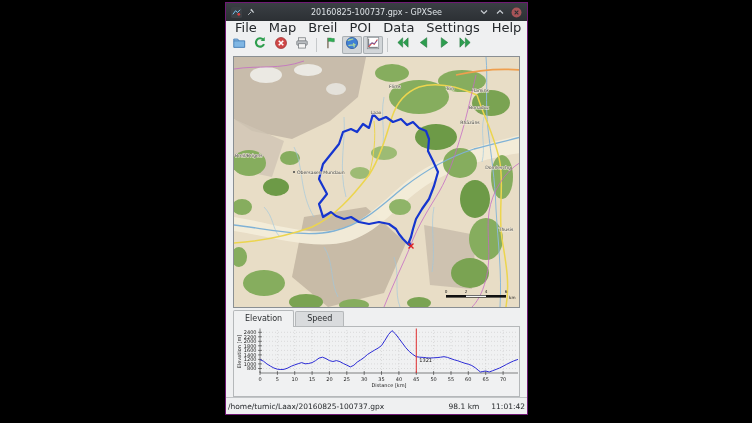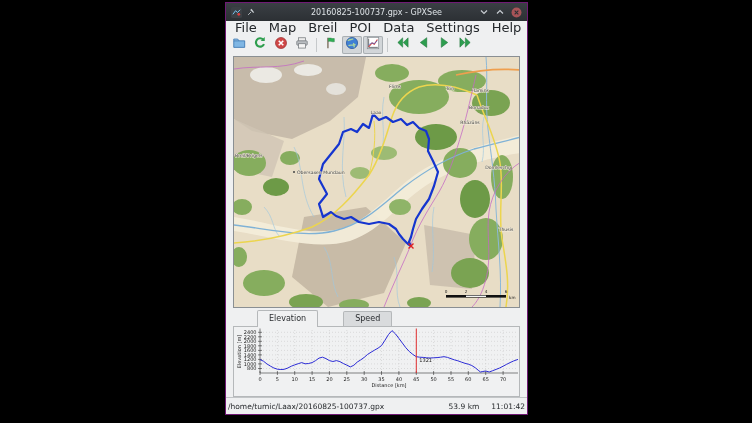--- a/index.html
+++ b/index.html
@@ -27,21 +27,21 @@
   
   .map-wrap{margin:1px 7px 0 7px;flex:0 0 250px;height:250px;border:1px solid #8a8f93;
             box-sizing:content-box;position:relative;background:#e8ddc6;overflow:hidden;}
   .map-wrap svg{display:block}
   .mlabel{font-size:4.6px;fill:#38393a;paint-order:stroke;stroke:#f3ecdb;stroke-width:0.9px;}
   .sclabel{font-size:4.2px;fill:#1c1c1c;}
   
   .tabbar{margin:2px 7px 0 7px;display:flex;align-items:flex-end;height:16px;flex:0 0 16px;}
   .tab{height:14px;line-height:14px;padding:0 11px;font-size:8px;color:#2a2d30;
        background:#d9dbdd;border:1px solid #b5b8ba;border-bottom:none;
-       border-radius:2px 2px 0 0;margin-right:1px;margin-left:24px;}
+       border-radius:2px 2px 0 0;margin-right:1px;}
   .tab.active{background:#f0f1f2;height:16px;line-height:16px;margin-bottom:-1px;
               position:relative;z-index:2;}
   
   .panel{margin:0 7px;border:1px solid #b5b8ba;background:#f0f1f2;flex:1 1 auto;
          display:flex;flex-direction:column;position:relative;z-index:1;}
   .stats{height:12px;flex:0 0 12px;text-align:center;font-size:6.8px;color:#222;
          padding-top:2px;}
   .gl{stroke:#c2c2c2;stroke-dasharray:1,2;stroke-width:.5;}
   .ax{stroke:#333;stroke-width:.6;}
   .tk{font-size:5px;fill:#222;}
@@ -354,17 +354,17 @@
         <polyline points="26.0,32.6 29.5,34.2 32.9,36.9 36.4,39.1 39.9,41.0 43.4,42.2 46.8,42.5 50.3,42.3 53.8,41.0 57.3,39.2 60.7,37.9 64.2,36.7 67.7,35.6 71.1,36.8 74.6,36.5 78.1,35.6 81.6,33.6 85.0,31.1 88.5,30.2 92.0,31.6 95.4,33.6 98.9,34.5 102.4,33.6 105.9,34.6 109.3,36.5 112.8,38.1 116.3,39.9 119.8,38.3 123.2,35.1 126.7,32.9 130.2,30.4 133.6,27.4 137.1,25.2 140.6,23.1 144.1,21.1 147.5,18.6 151.0,13.2 154.5,7.5 158.0,3.6 161.4,6.8 164.9,11.4 168.4,16.1 171.8,20.7 175.3,24.5 178.8,27.4 182.3,29.7 185.7,30.2 189.2,30.4 192.7,30.8 196.1,31.0 199.6,30.8 203.1,30.6 206.6,30.2 210.0,29.7 213.5,30.4 217.0,31.7 220.5,32.9 223.9,33.8 227.4,35.1 230.9,36.3 234.3,37.2 237.8,38.5 241.3,40.8 244.8,43.7 246.5,45.0 248.2,44.6 251.7,44.0 255.2,45.0 258.7,43.7 262.1,42.4 265.6,41.0 269.1,39.2 272.5,37.4 276.0,35.6 279.5,34.0 284.0,32.4" fill="none" stroke="#2b2bd6" stroke-width="1"></polyline>
         <line x1="182.3" x2="182.3" y1="1.5" y2="46" stroke="#e03030" stroke-width="1"></line>
         <text class="tk" x="185.3" y="35.2" fill="#e03030">1321</text>
         <text class="tk" x="155.0" y="60" text-anchor="middle">Distance [km]</text>
         <text class="tk" transform="translate(6.5,24.5) rotate(-90)" text-anchor="middle">Elevation [m]</text>
       </svg>
   </div>
 
   <div class="statusbar">
     <span class="path">/home/tumic/Laax/20160825-100737.gpx</span>
-    <span class="dist">53.9 km</span>
+    <span class="dist">98.1 km</span>
     <span>11:01:42</span>
   </div>
 
 </div>
 
 </body></html>

